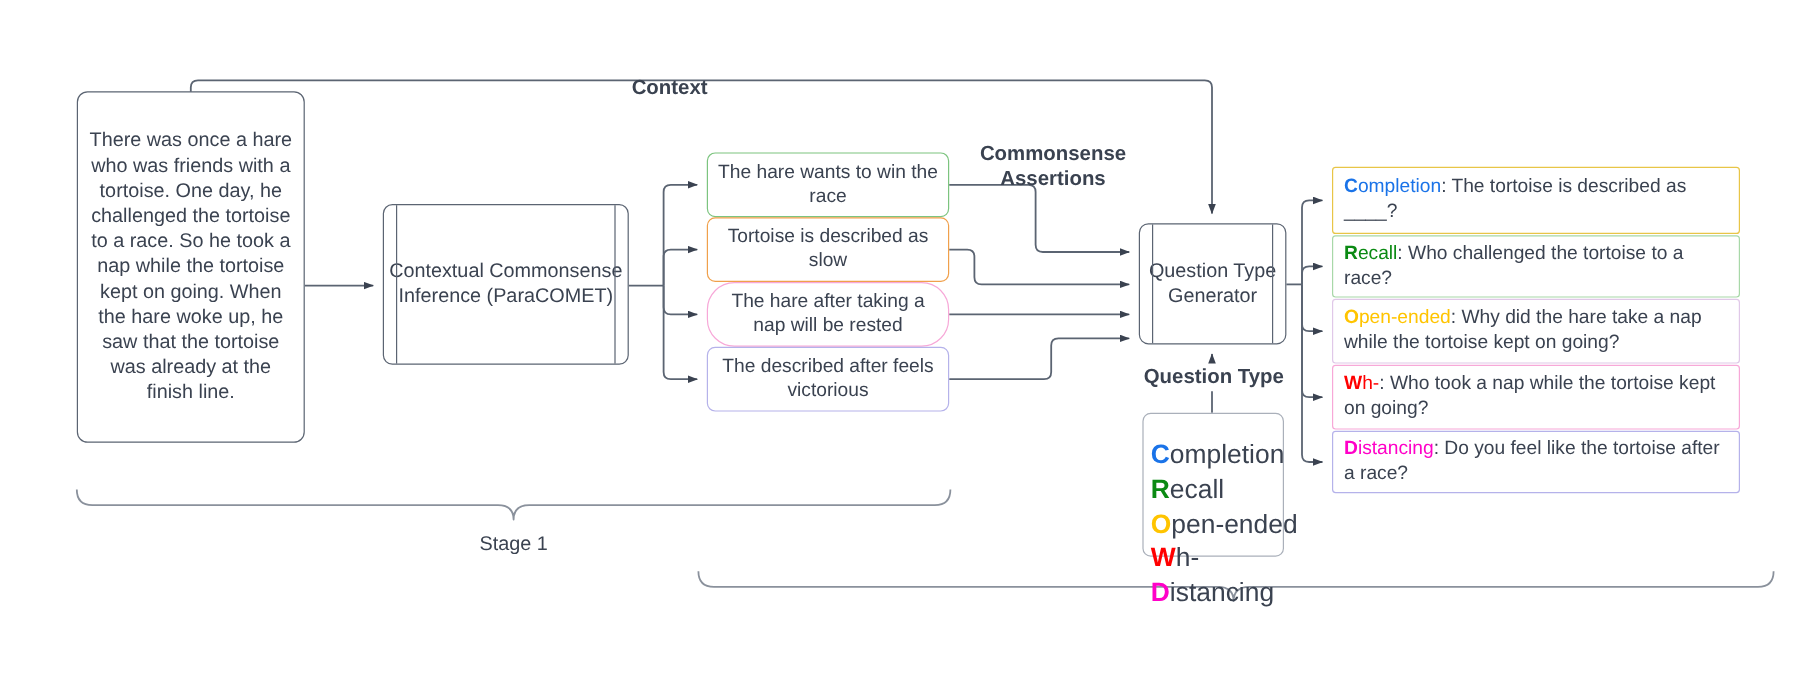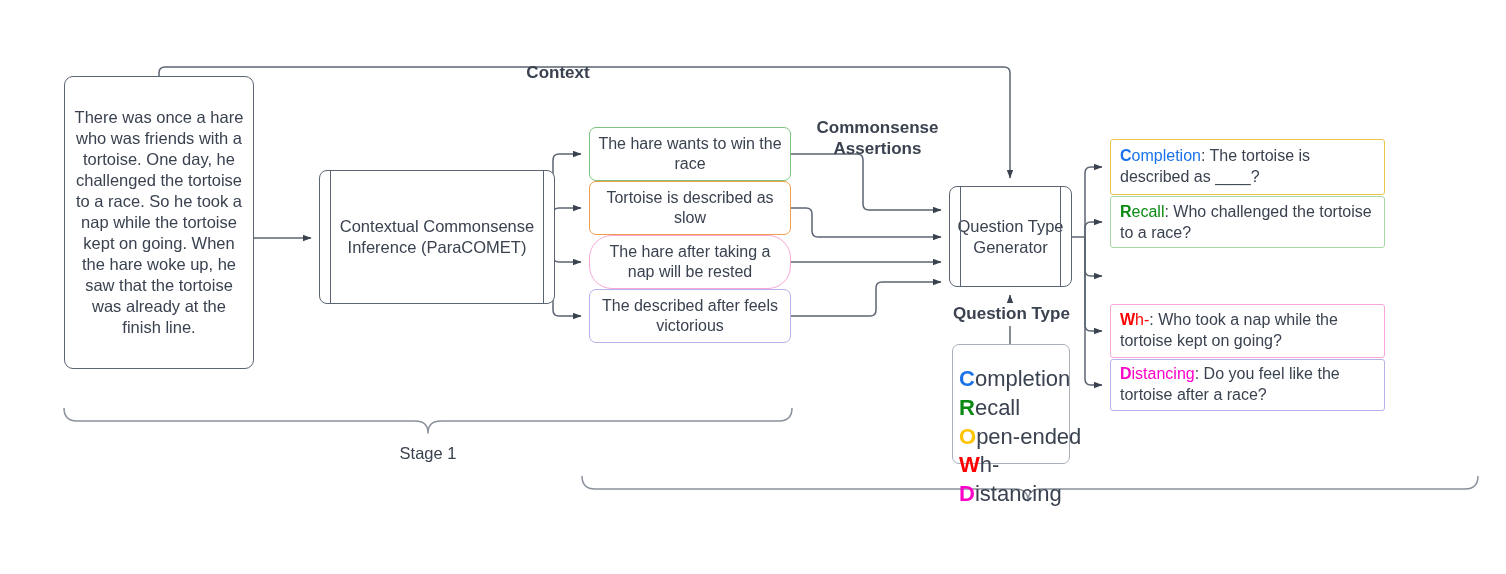--- a/index.html
+++ b/index.html
@@ -58,21 +58,21 @@
     top: 0;
     bottom: 0;
     width: 0;
     border-left: 1.4px solid #5b6472;
   }
   .process .bar.l { left: 10px; }
   .process .bar.r { right: 10px; }
   #paracomet-box {
     left: 319px;
     top: 170px;
-    width: 236px;
+    width: 205px;
     height: 134px;
   }
   #qtg-box {
     left: 949px;
     top: 186px;
     width: 123px;
     height: 101px;
   }
   
   .assertion {
@@ -86,21 +86,21 @@
     padding: 0 5px;
   }
   #assert-0 { top: 127px; border-color: #7cc47f; }
   #assert-1 { top: 181px; border-color: #f0a04b; }
   #assert-2 { top: 235px; border-color: #f7a8d8; border-radius: 23px; }
   #assert-3 { top: 289px; border-color: #b5b2ea; }
 
   
   .question {
     left: 1110px;
-    width: 275px;
+    width: 340px;
     border-width: 1.3px;
     border-style: solid;
     border-radius: 3px;
     font-size: 16px;
     text-align: left;
     justify-content: flex-start;
     padding: 3px 8px 3px 9px;
     line-height: 1.30;
   }
   #q-0 { top: 139px; height: 56px; border-color: #e8c547; }
@@ -231,20 +231,25 @@
   <div class="node question" id="q-0" style="border-color: rgb(232, 197, 71);">
     <div>
       <span class="qlabel" style="color: rgb(26, 115, 232);"><span class="cap">C</span><span>ompletion</span></span><span>: The tortoise is described as ____?</span>
     </div>
   </div>
   <div class="node question" id="q-1" style="border-color: rgb(168, 216, 168); align-items: flex-end;">
     <div>
       <span class="qlabel" style="color: rgb(11, 138, 19);"><span class="cap">R</span><span>ecall</span></span><span>: Who challenged the tortoise to a race?</span>
     </div>
   </div>
+  <div class="node question" id="q-2" style="border-color: rgb(224, 200, 232);">
+    <div>
+      <span class="qlabel" style="color: rgb(255, 196, 0);"><span class="cap">O</span><span>pen-ended</span></span><span>: Why did the hare take a nap while the tortoise kept on going?</span>
+    </div>
+  </div>
   <div class="node question" id="q-3" style="border-color: rgb(247, 168, 216);">
     <div>
       <span class="qlabel" style="color: rgb(255, 0, 0);"><span class="cap">W</span><span>h-</span></span><span>: Who took a nap while the tortoise kept on going?</span>
     </div>
   </div>
   <div class="node question" id="q-4" style="border-color: rgb(181, 178, 234);">
     <div>
       <span class="qlabel" style="color: rgb(255, 0, 200);"><span class="cap">D</span><span>istancing</span></span><span>: Do you feel like the tortoise after a race?</span>
     </div>
   </div>

